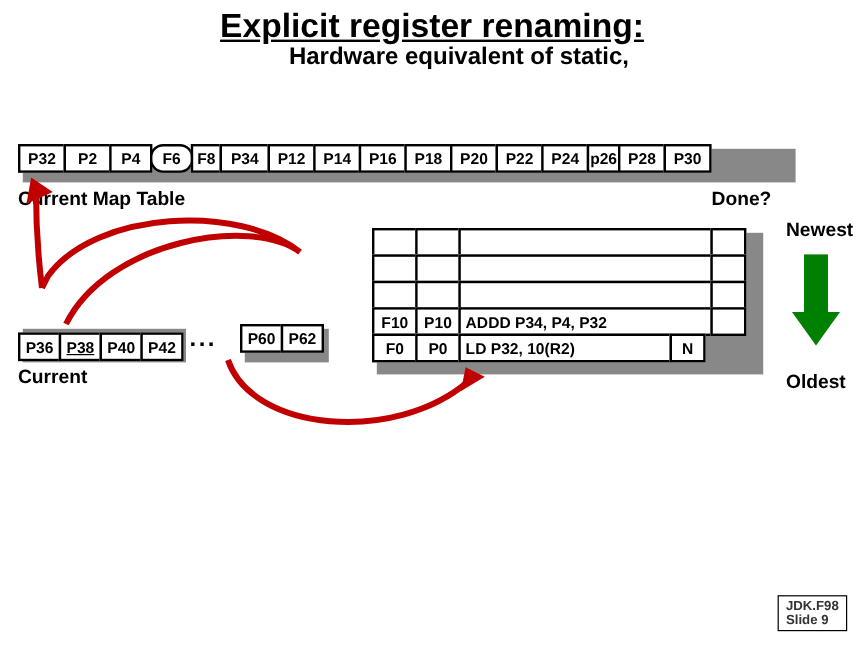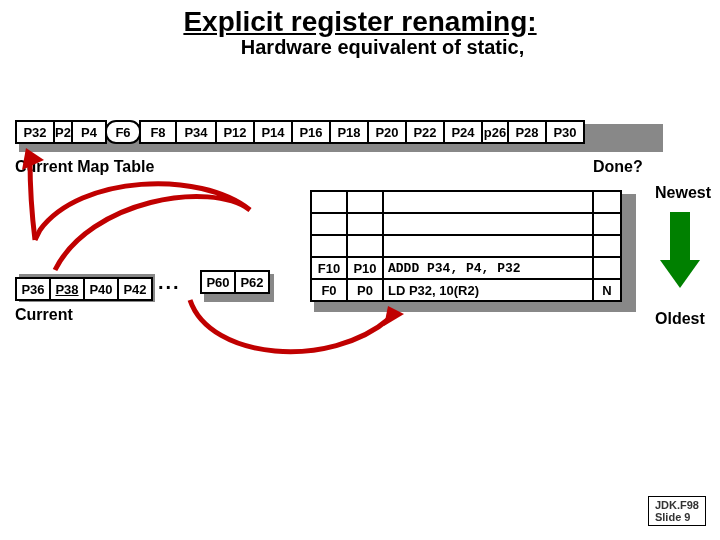--- a/index.html
+++ b/index.html
@@ -79,24 +79,24 @@
 
 <div class="title">Explicit register renaming:</div>
 <div class="subtitle">
   <span>Hardware equivalent of static,</span><br>
 </div>
 
 <div class="shadow" style="left:19px; top:124px; width:644px; height:28px;"></div>
 
 <div class="row" id="maprow" style="left:15px; top:120px;">
     <div class="cell" style="width: 40px; margin-left: 0px;">P32</div>
-    <div class="cell" style="width: 20px; margin-left: -2px;">P2</div>
+    <div class="cell" style="width: 40px; margin-left: -2px;">P2</div>
     <div class="cell" style="width: 36px; margin-left: -2px;">P4</div>
     <div class="cell" style="width: 36px; margin-left: -2px; border-radius: 11px;">F6</div>
-    <div class="cell" style="width: 38px; margin-left: -2px;">F8</div>
+    <div class="cell" style="width: 26px; margin-left: -2px;">F8</div>
     <div class="cell" style="width: 42px; margin-left: -2px;">P34</div>
     <div class="cell" style="width: 40px; margin-left: -2px;">P12</div>
     <div class="cell" style="width: 40px; margin-left: -2px;">P14</div>
     <div class="cell" style="width: 40px; margin-left: -2px;">P16</div>
     <div class="cell" style="width: 40px; margin-left: -2px;">P18</div>
     <div class="cell" style="width: 40px; margin-left: -2px;">P20</div>
     <div class="cell" style="width: 40px; margin-left: -2px;">P22</div>
     <div class="cell" style="width: 40px; margin-left: -2px;">P24</div>
     <div class="cell" style="width: 28px; margin-left: -2px;">p26</div>
     <div class="cell" style="width: 40px; margin-left: -2px;">P28</div>
@@ -142,27 +142,27 @@
     </div>
     <div class="row" style="position: static;">
       <div class="cell" style="width: 38px; height: 24px; margin-left: 0px; margin-top: -2px; justify-content: center;"></div>
       <div class="cell" style="width: 38px; height: 24px; margin-left: -2px; margin-top: -2px; justify-content: center;"></div>
       <div class="cell" style="width: 212px; height: 24px; margin-left: -2px; margin-top: -2px; justify-content: flex-start; padding-left: 4px;"></div>
       <div class="cell" style="width: 30px; height: 24px; margin-left: -2px; margin-top: -2px; justify-content: center;"></div>
     </div>
     <div class="row" style="position: static;">
       <div class="cell" style="width: 38px; height: 24px; margin-left: 0px; margin-top: -2px; justify-content: center;">F10</div>
       <div class="cell" style="width: 38px; height: 24px; margin-left: -2px; margin-top: -2px; justify-content: center;">P10</div>
-      <div class="cell" style="width: 212px; height: 24px; margin-left: -2px; margin-top: -2px; justify-content: flex-start; padding-left: 4px; font-family: Liberation Mono, monospace;">ADDD P34, P4, P32</div>
+      <div class="cell" style="width: 212px; height: 24px; margin-left: -2px; margin-top: -2px; justify-content: flex-start; padding-left: 4px;">ADDD P34, P4, P32</div>
       <div class="cell" style="width: 30px; height: 24px; margin-left: -2px; margin-top: -2px; justify-content: center;"></div>
     </div>
     <div class="row" style="position: static;">
       <div class="cell" style="width: 38px; height: 24px; margin-left: 0px; margin-top: -2px; justify-content: center;">F0</div>
       <div class="cell" style="width: 38px; height: 24px; margin-left: -2px; margin-top: -2px; justify-content: center;">P0</div>
-      <div class="cell" style="width: 212px; height: 24px; margin-left: -2px; margin-top: -2px; justify-content: flex-start; padding-left: 4px; text-align: right;">LD P32, 10(R2)</div>
+      <div class="cell" style="width: 178px; height: 24px; margin-left: -2px; margin-top: -2px; justify-content: flex-start; padding-left: 4px; text-align: right;">LD P32, 10(R2)</div>
       <div class="cell" style="width: 30px; height: 24px; margin-left: -2px; margin-top: -2px; justify-content: center;">N</div>
     </div>
   </div>
 
 <svg class="overlay" width="720" height="540">
 
   <path d="M 55 270 C 90 200, 210 180, 250 210 C 200 170, 80 175, 40 230 L 35 240" fill="none" stroke="#c00000" stroke-width="5"></path>
   <polygon points="26,148 44,160 22,170" fill="#c00000"></polygon>
   <path d="M 35 240 Q 30 200 30 160" fill="none" stroke="#c00000" stroke-width="5"></path>
 

